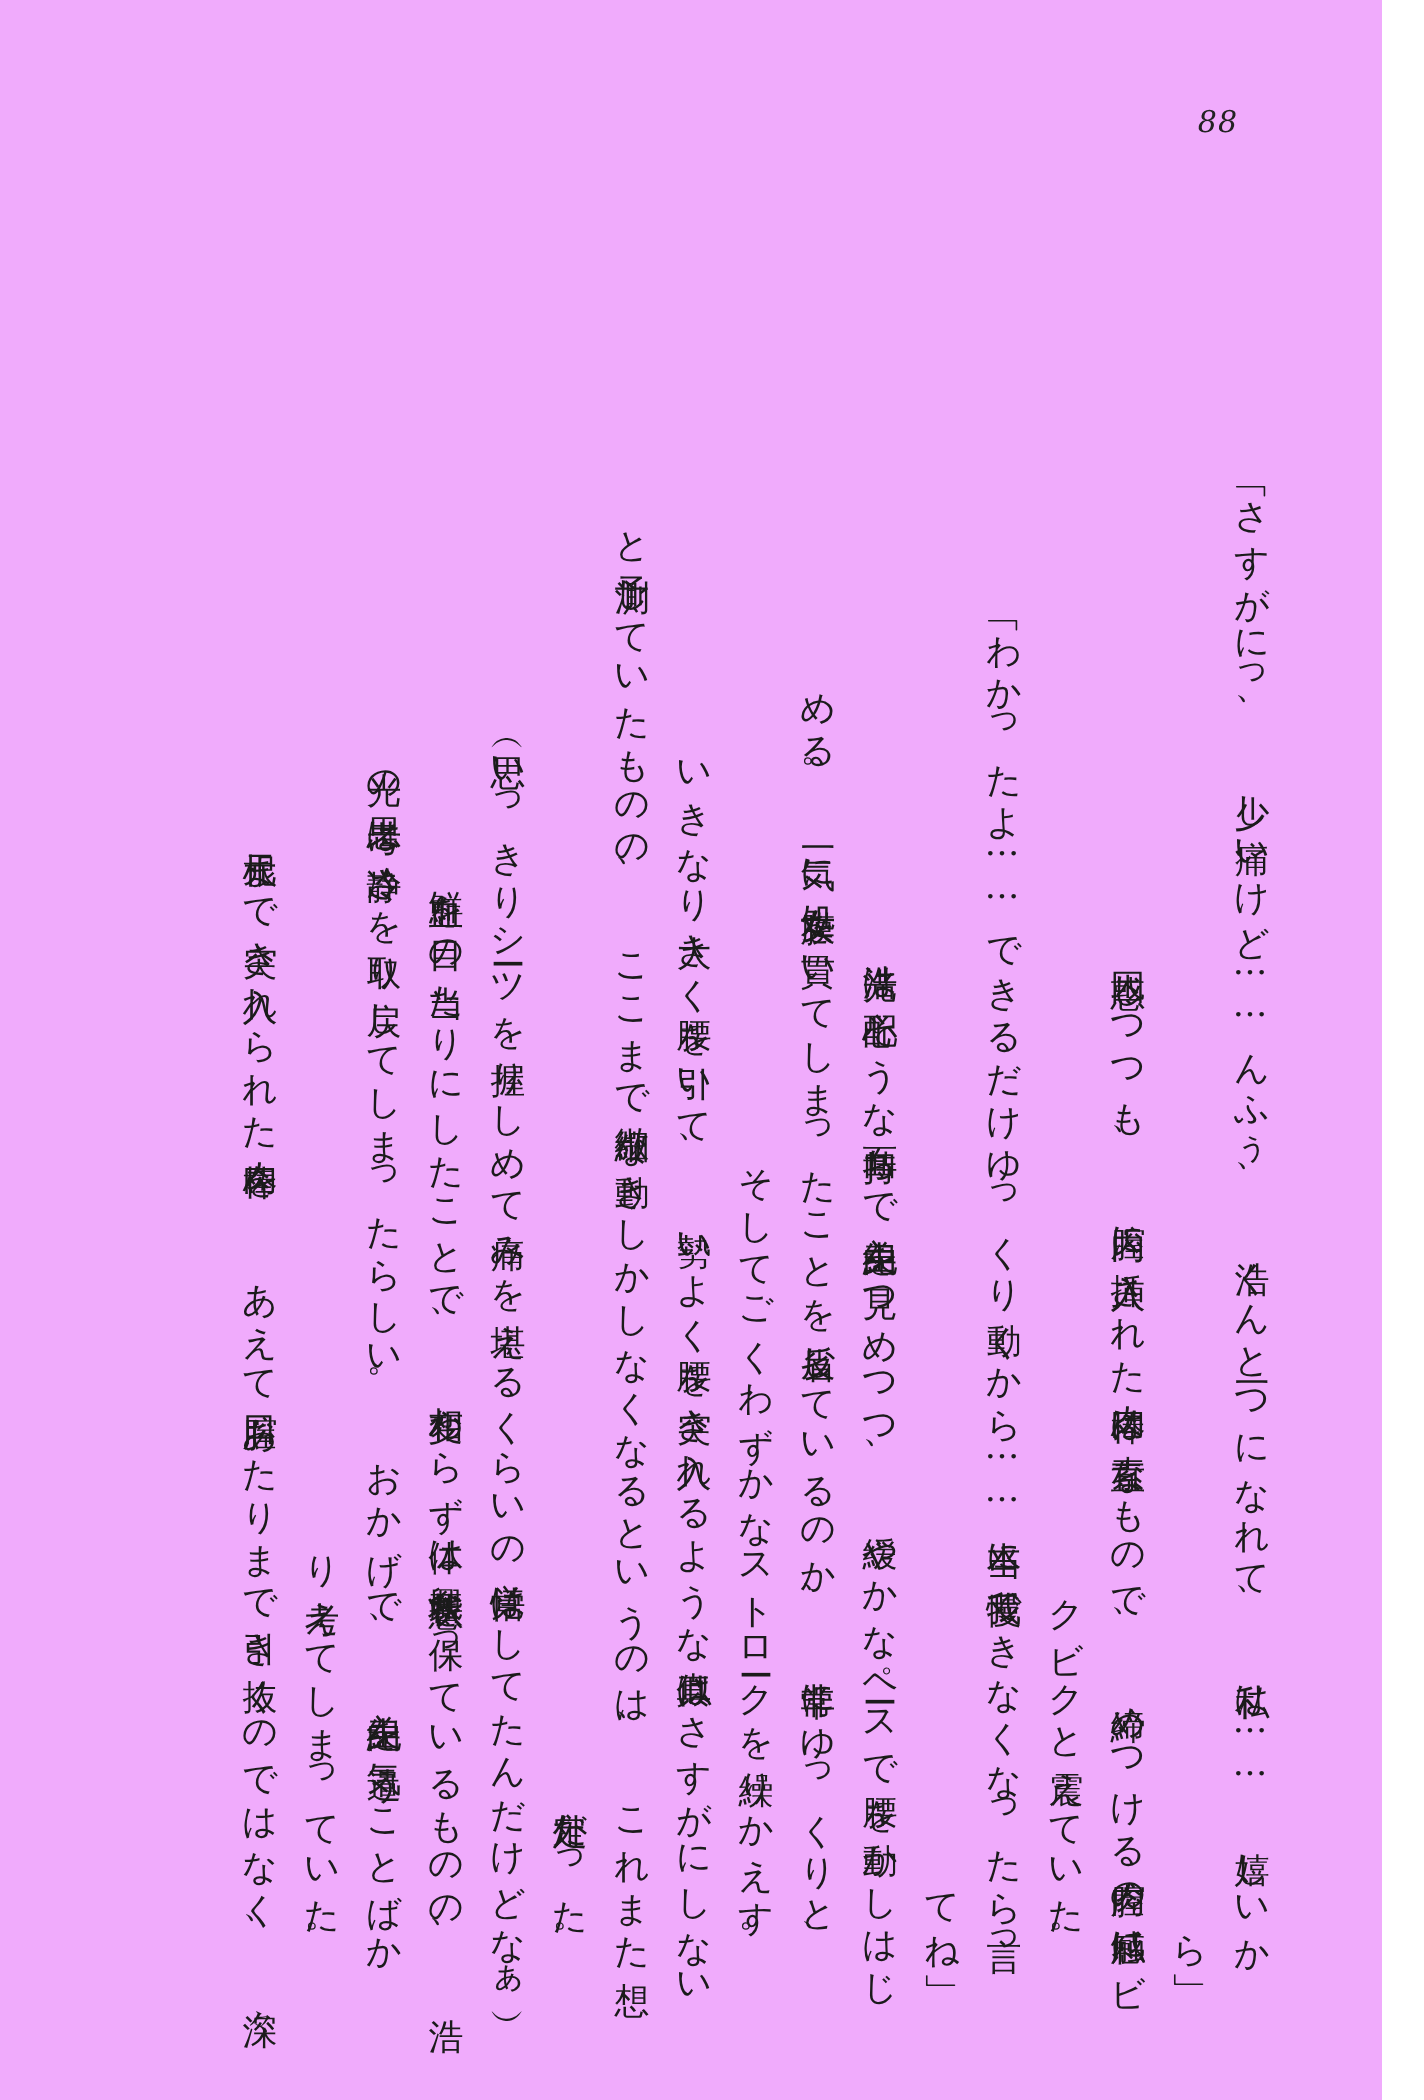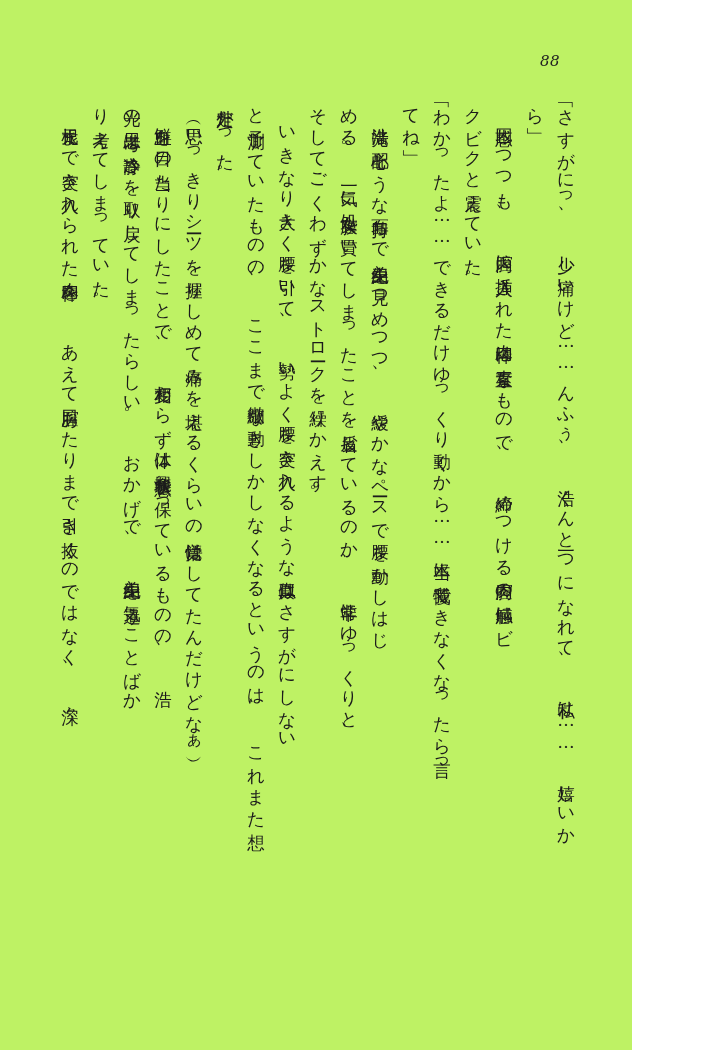--- a/index.html
+++ b/index.html
@@ -2,26 +2,27 @@
 <html><head>
 <meta charset="utf-8">
 <style>
   html, body {
     margin: 0;
     padding: 0;
     background: #ffffff;
   }
   .page {
     position: relative;
-    width: 632px;
+    width: 691px;
     height: 1050px;
-    background: #bef264;
+    background: #f0abfc;
     overflow: hidden;
     font-family: "DejaVu Serif", "Liberation Serif", serif;
     color: #1a1a1a;
+    text-align: right;
   }
   .page-number {
     position: absolute;
     top: 52px;
     right: 72px;
     font-family: "DejaVu Serif", "Liberation Serif", serif;
     font-size: 15px;
     font-style: italic;
     color: #222;
     letter-spacing: 0.5px;

